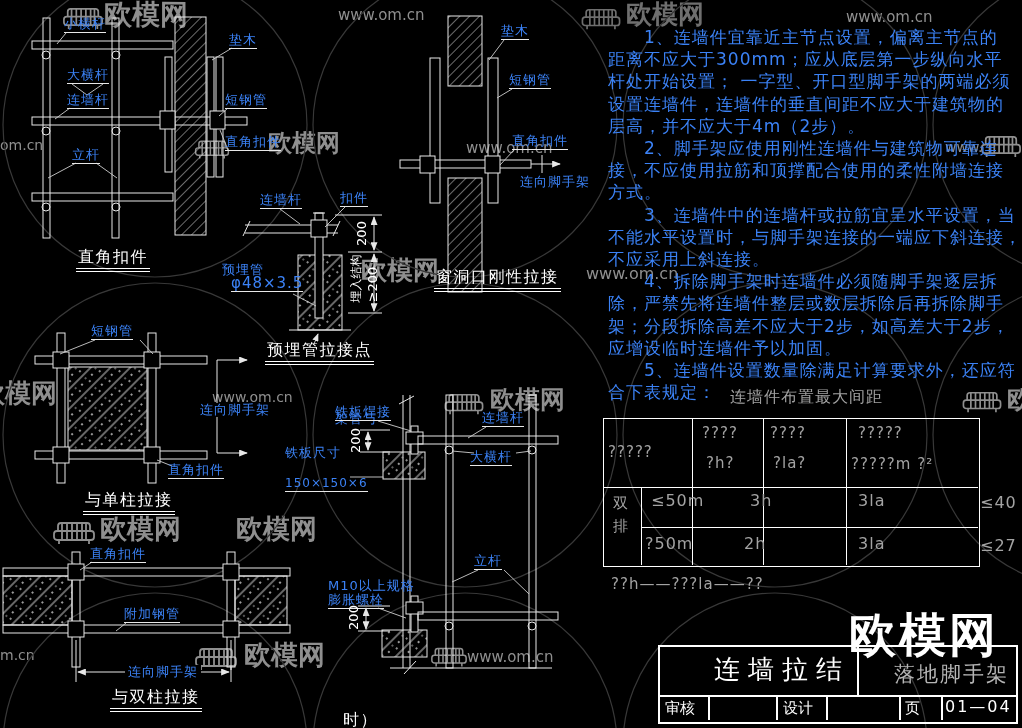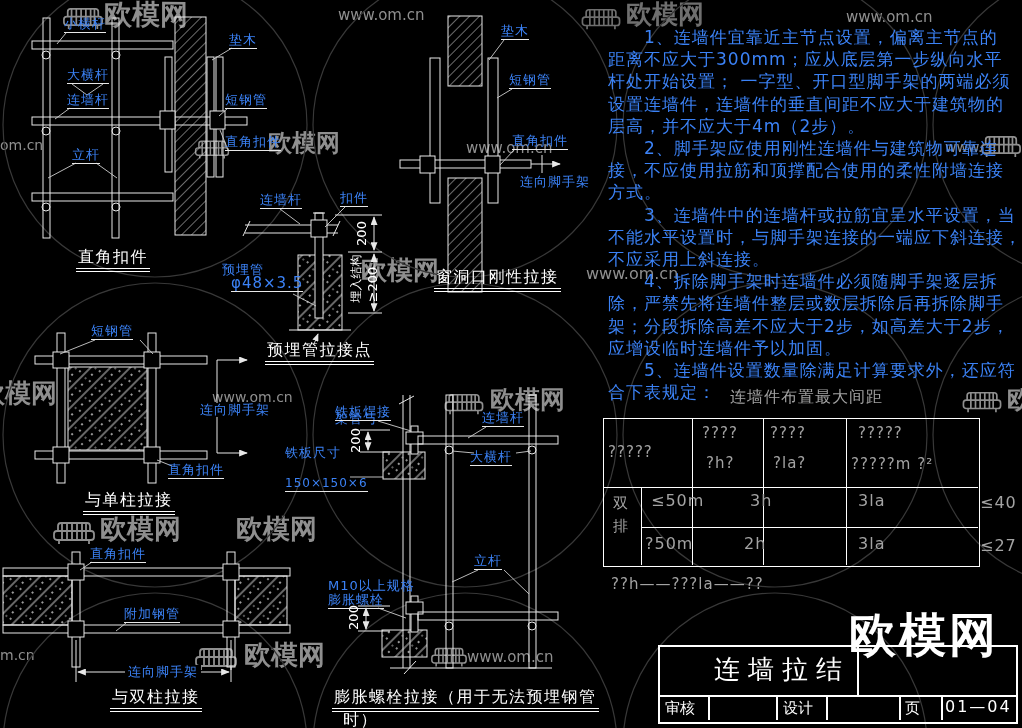--- a/index.html
+++ b/index.html
@@ -291,21 +291,20 @@
   <span class="lbl ul" style="left:335px;top:405px">铁板焊接</span>
   <span class="lbl ul" style="left:482px;top:411px">连墙杆</span>
   <span class="lbl ul" style="left:470px;top:450px">大横杆</span>
   <span class="lbl" style="left:285px;top:446px">铁板尺寸</span>
   <span class="lbl ul" style="left:285px;top:476px;font-size:12px">150×150×6</span>
   <span class="lbl" style="left:328px;top:579px">M10以上规格</span>
   <span class="lbl ul" style="left:328px;top:593px">膨胀螺栓</span>
   <span class="lbl ul" style="left:474px;top:554px">立杆</span>
   <span class="vt" style="left:343px;top:434px">200</span>
   <span class="vt" style="left:341px;top:611px">200</span>
-  <span class="dtitle" style="left:332px;top:688px">膨胀螺栓拉接（用于无法预埋钢管</span>
   <span class="dtitle" style="left:341px;top:711px">时）</span>
 
   <div class="notes"><div>　　1、连墙件宜靠近主节点设置，偏离主节点的</div><div>距离不应大于300mm；应从底层第一步纵向水平</div><div>杆处开始设置； 一字型、开口型脚手架的两端必须</div><div>设置连墙件，连墙件的垂直间距不应大于建筑物的</div><div>层高，并不应大于4m（2步）。</div><div>　　2、脚手架应使用刚性连墙件与建筑物可靠连</div><div>接，不应使用拉筋和顶撑配合使用的柔性附墙连接</div><div>方式。</div><div>　　3、连墙件中的连墙杆或拉筋宜呈水平设置，当</div><div>不能水平设置时，与脚手架连接的一端应下斜连接，</div><div>不应采用上斜连接。</div><div>　　4、拆除脚手架时连墙件必须随脚手架逐层拆</div><div>除，严禁先将连墙件整层或数层拆除后再拆除脚手</div><div>架；分段拆除高差不应大于2步，如高差大于2步，</div><div>应增设临时连墙件予以加固。</div><div>　　5、连墙件设置数量除满足计算要求外，还应符</div><div>合下表规定：</div></div>
 
   <div class="cell" style="left:730px;top:388px;font-size:16px">连墙件布置最大间距</div>
   <div style="position:absolute;left:603px;top:418px;width:375px;height:147px;border:1px solid #fff;z-index:2"></div>
   <div class="tl" style="left:641px;top:487px;width:1px;height:78px"></div>
   <div class="tl" style="left:692px;top:418px;width:1px;height:147px"></div>
   <div class="tl" style="left:763px;top:418px;width:1px;height:147px"></div>
   <div class="tl" style="left:846px;top:418px;width:1px;height:147px"></div>
@@ -334,20 +333,21 @@
   <div class="tbb" style="left:658px;top:645px;width:356px;height:75px"></div>
   <div class="tl" style="left:660px;top:695px;width:356px;height:2px"></div>
   <div class="tl" style="left:857px;top:647px;width:2px;height:48px"></div>
   <div class="tl" style="left:708px;top:697px;width:2px;height:23px"></div>
   <div class="tl" style="left:776px;top:697px;width:2px;height:23px"></div>
   <div class="tl" style="left:826px;top:697px;width:2px;height:23px"></div>
   <div class="tl" style="left:899px;top:697px;width:2px;height:23px"></div>
   <div class="tl" style="left:941px;top:697px;width:2px;height:23px"></div>
 
   <span class="tbt" style="left:714px;top:652px;font-size:26px;letter-spacing:8px">连墙拉结</span>
+  <span class="tbt" style="left:894px;top:660px;font-size:21px;letter-spacing:2px;color:#b5b5b5">落地脚手架</span>
   <span class="tbt" style="left:665px;top:699px;font-size:15px">审核</span>
   <span class="tbt" style="left:783px;top:699px;font-size:15px">设计</span>
   <span class="tbt" style="left:905px;top:699px;font-size:15px">页</span>
   <span class="tbt" style="left:945px;top:697px;font-size:16px;letter-spacing:2px">01—04</span>
 
   <div class="wm-big" style="left:849px;top:611px;font-size:47px;letter-spacing:3px">欧模网</div>
 
 </div>
 
 </body></html>

